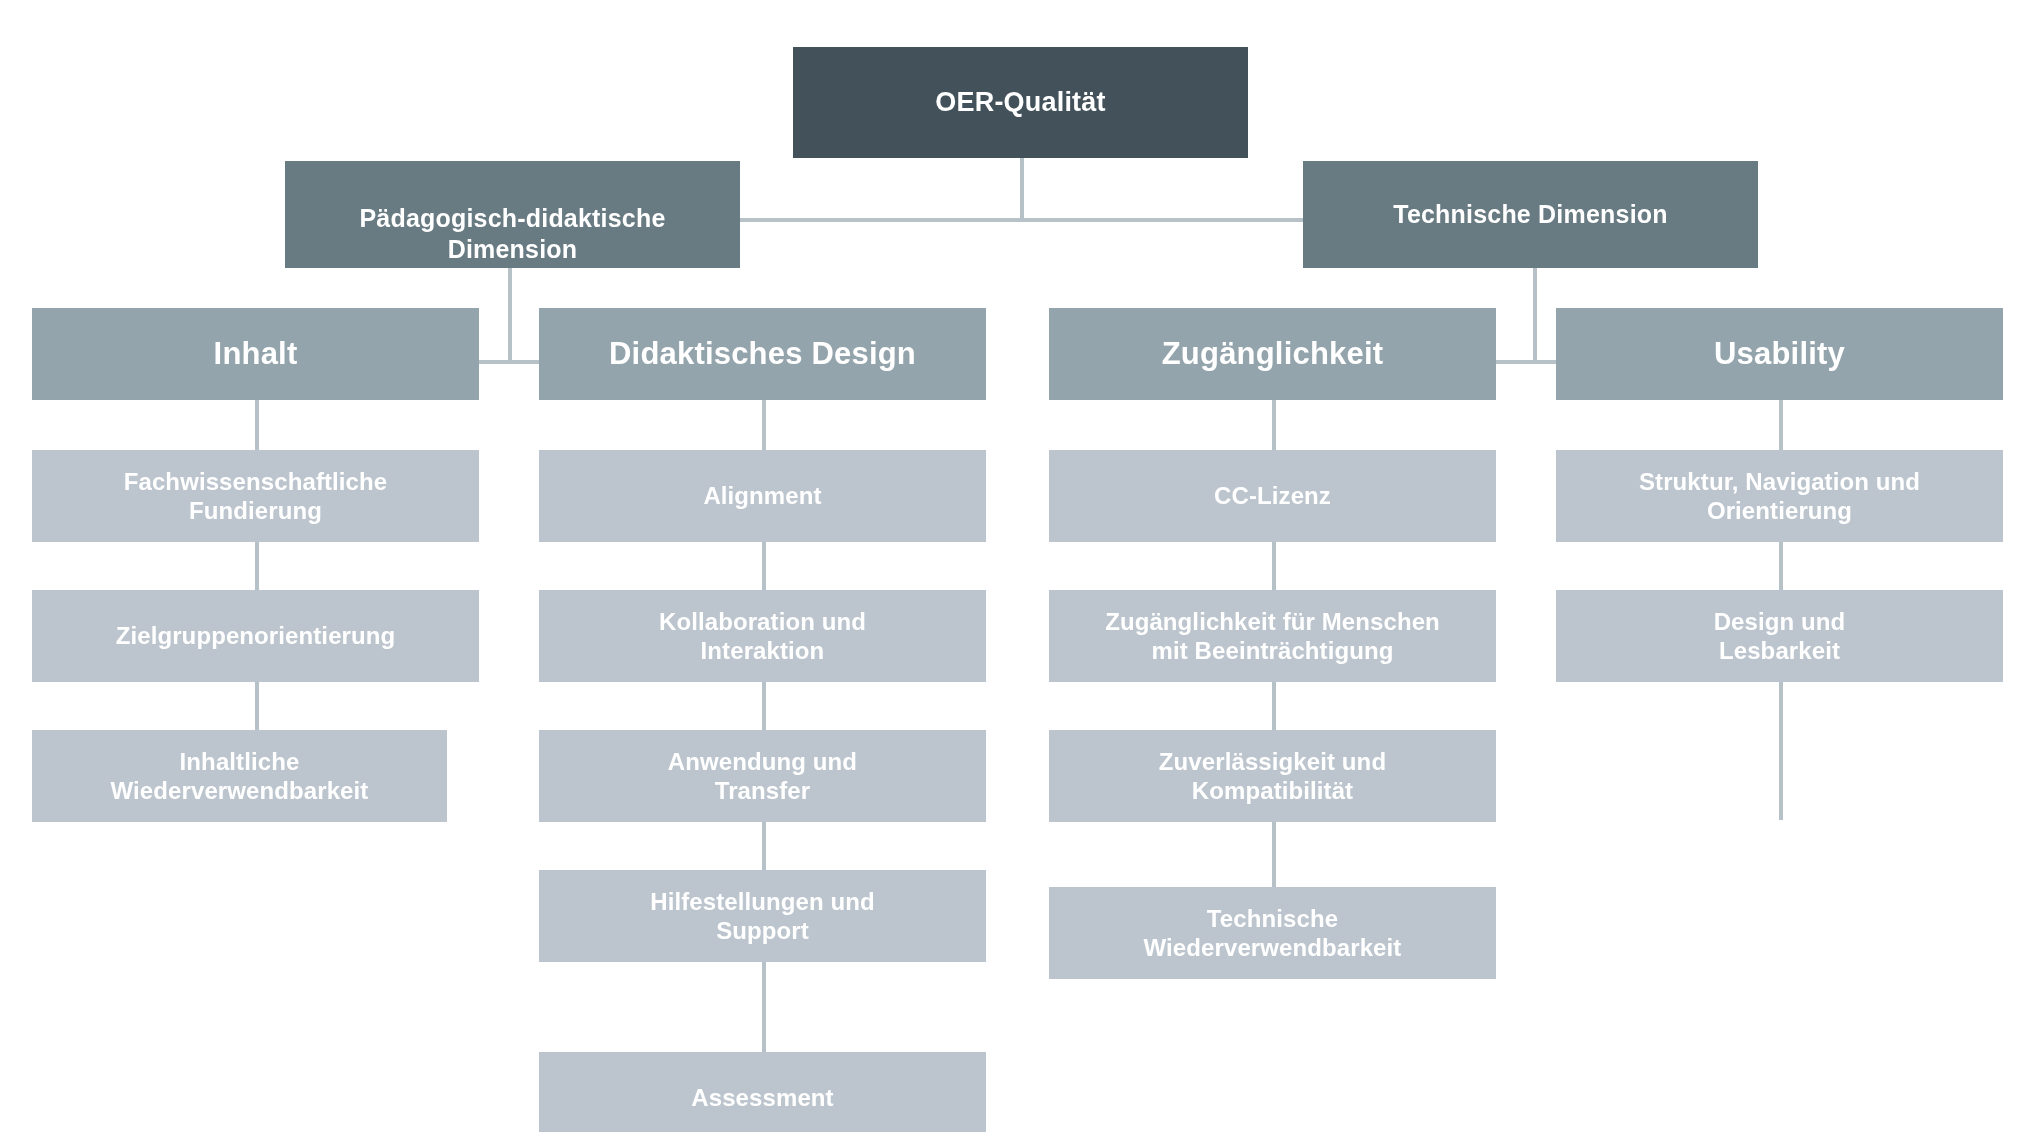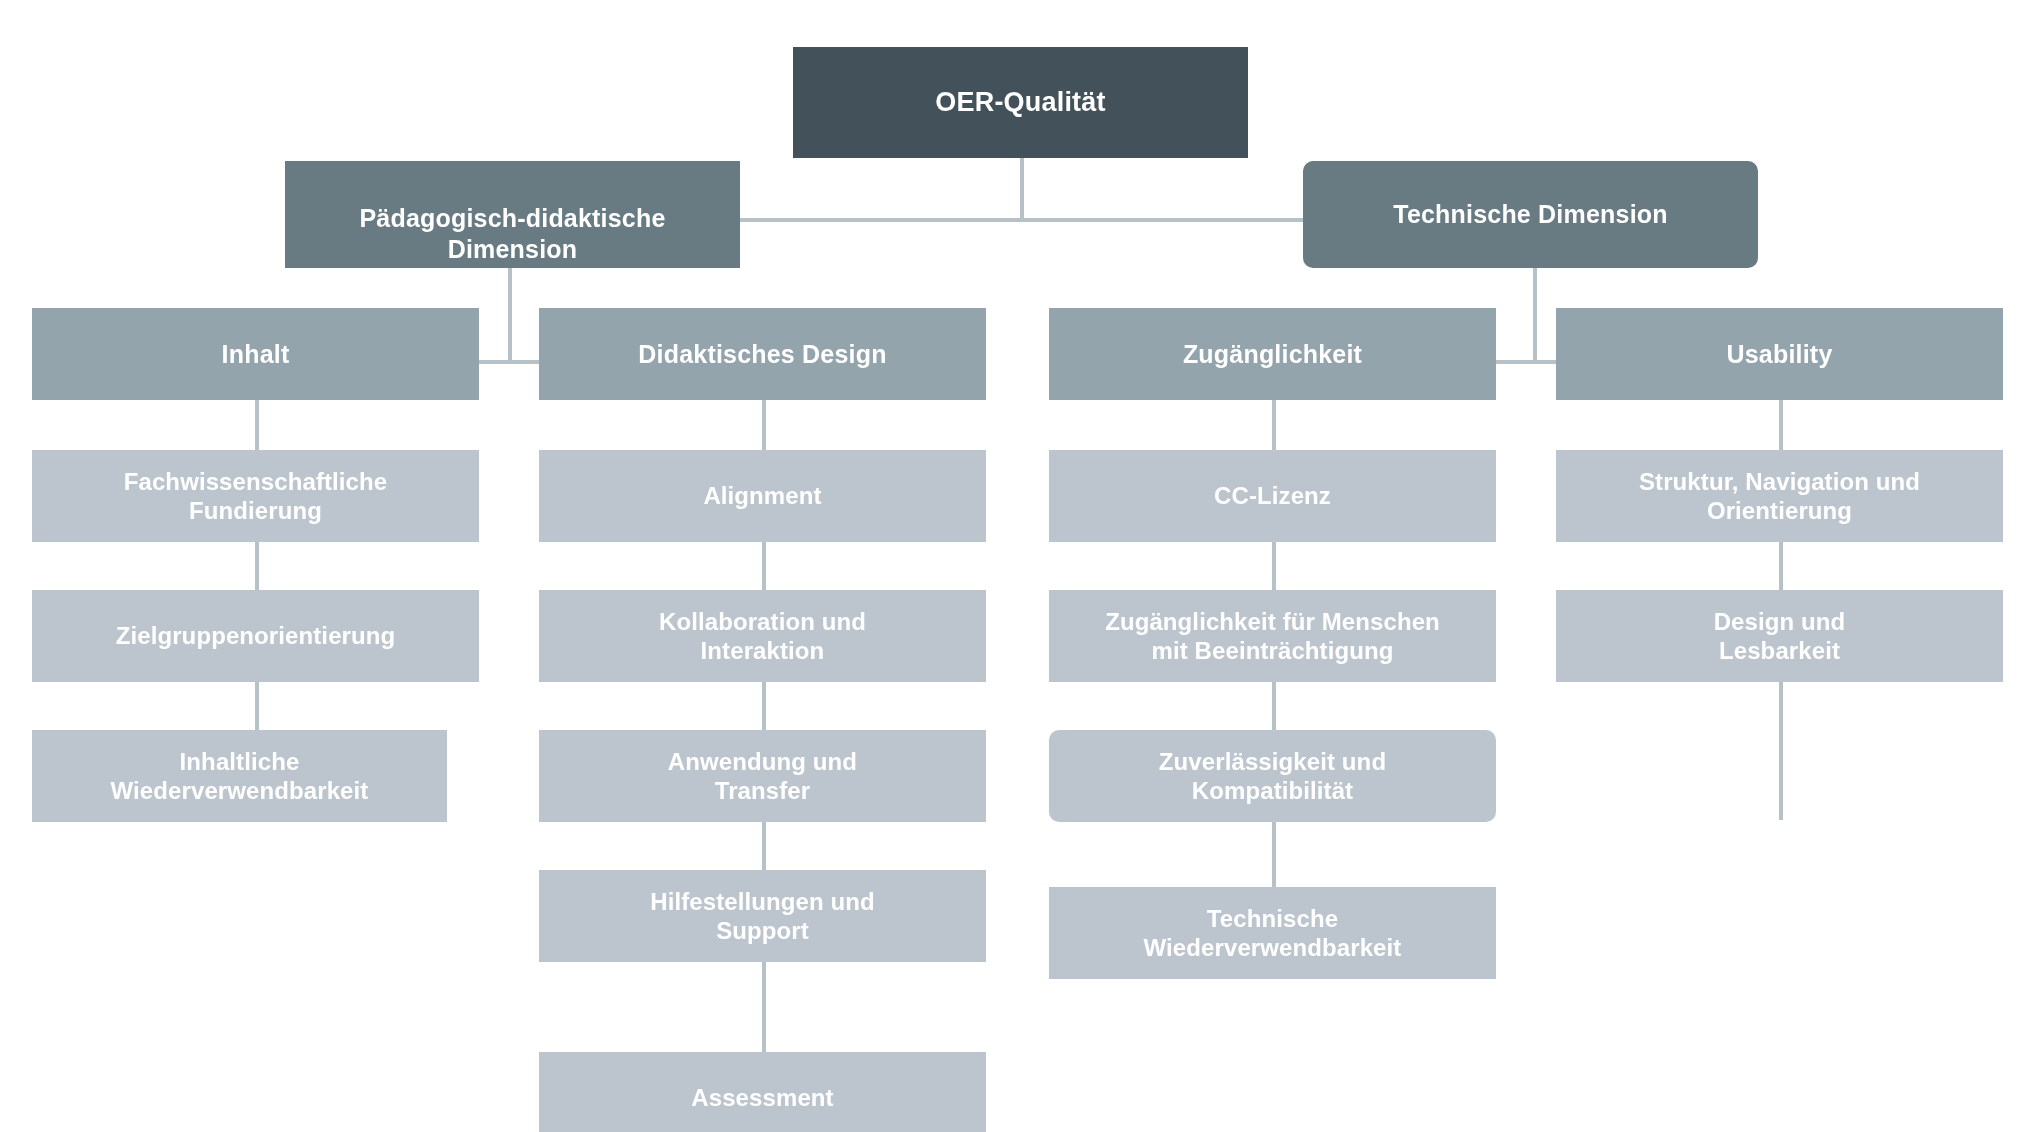--- a/index.html
+++ b/index.html
@@ -37,21 +37,21 @@
 
   .node .label {
     display: block;
     width: 100%;
     white-space: pre-line;
   }
 
   
   .lv-root  { background: #43525a; font-size: 27px; letter-spacing: .2px; }
   .lv-dim   { background: #687a82; font-size: 25px; letter-spacing: .2px; }
-  .lv-cat   { background: #94a4ac; font-size: 25px; letter-spacing: .2px; }
+  .lv-cat   { background: #94a4ac; font-size: 31px; letter-spacing: .2px; }
   .lv-leaf  { background: #bcc5cd; font-size: 24px; letter-spacing: .1px; }
 
   
   .conn {
     position: absolute;
     background: #b7c1c8;
     z-index: 1;
   }
   .conn.v { width: 4px; }
   .conn.h { height: 4px; }
@@ -83,21 +83,21 @@
 
   <div class="node lv-root" style="left:793px; top:23px; width:455px; height:111px;margin-top:24px;">
     <span class="label">OER-Qualität</span>
   </div>
 
   <div class="node lv-dim" style="left:285px; top:161px; width:455px; height:107px;align-items:flex-end;">
     <span class="label">Pädagogisch-didaktische
 Dimension</span>
   </div>
 
-  <div class="node lv-dim" style="left:1303px; top:161px; width:455px; height:107px;border-radius:10px;">
+  <div class="node lv-dim" style="left:1303px; top:161px; width:455px; height:107px;">
     <span class="label">Technische Dimension</span>
   </div>
 
   <div class="node lv-cat" style="left:32px; top:308px; width:447px; height:92px;">
     <span class="label">Inhalt</span>
   </div>
 
   <div class="node lv-cat" style="left:539px; top:308px; width:447px; height:92px;text-align:center;">
     <span class="label">Didaktisches Design</span>
   </div>
@@ -141,21 +141,21 @@
     <span class="label">Assessment</span>
   </div>
 
   <div class="node lv-leaf" style="left:1049px; top:450px; width:447px; height:92px;">
     <span class="label">CC-Lizenz</span>
   </div>
   <div class="node lv-leaf" style="left:1049px; top:590px; width:447px; height:92px;">
     <span class="label">Zugänglichkeit für Menschen
 mit Beeinträchtigung</span>
   </div>
-  <div class="node lv-leaf" style="left:1049px; top:730px; width:447px; height:92px;border-radius:10px;">
+  <div class="node lv-leaf" style="left:1049px; top:730px; width:447px; height:92px;">
     <span class="label">Zuverlässigkeit und
 Kompatibilität</span>
   </div>
   <div class="node lv-leaf" style="left:1049px; top:870px; width:447px; height:92px;margin-top:17px;">
     <span class="label">Technische
 Wiederverwendbarkeit</span>
   </div>
 
   <div class="node lv-leaf" style="left:1556px; top:450px; width:447px; height:92px;">
     <span class="label">Struktur, Navigation und

